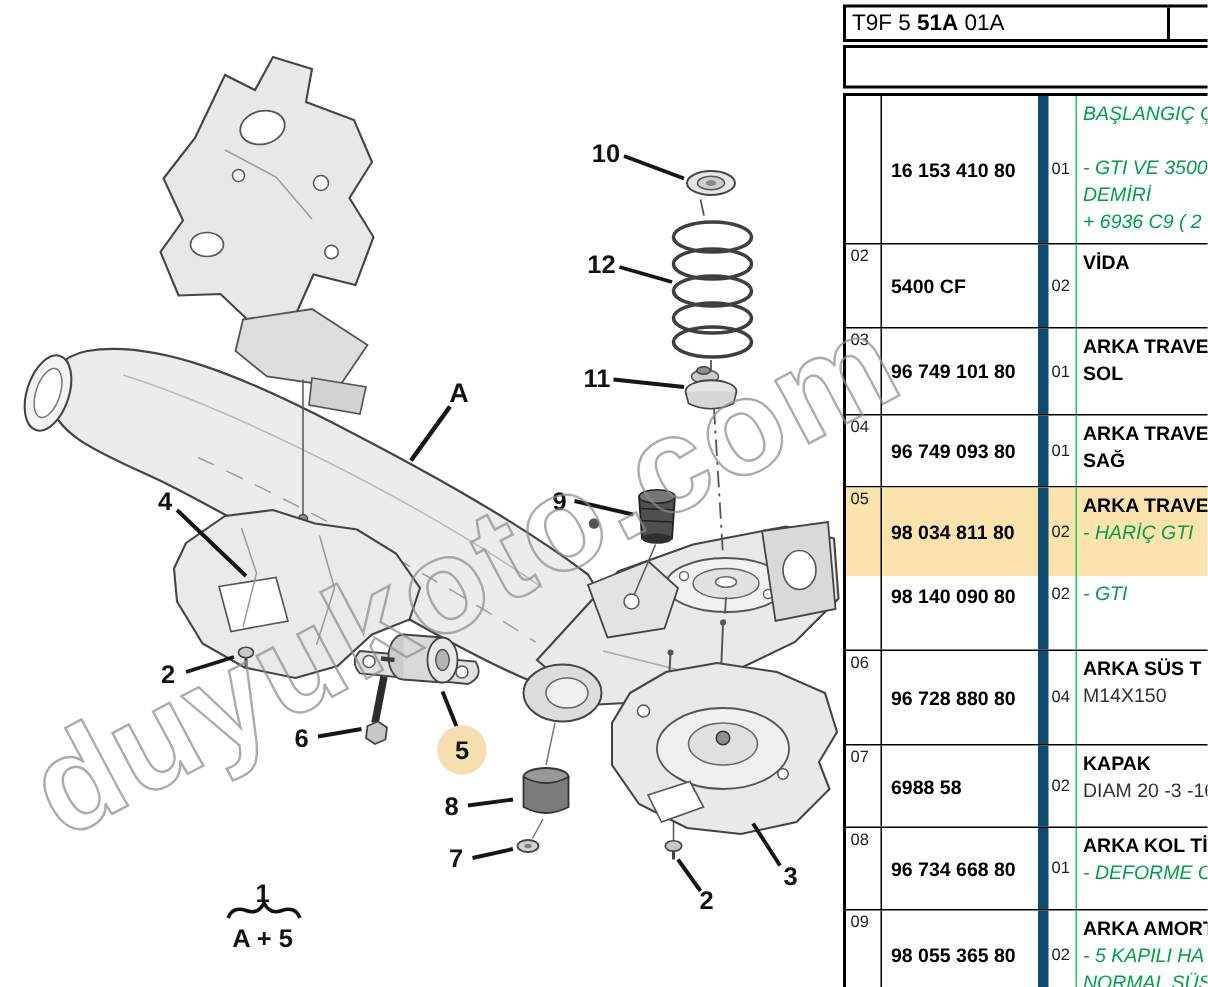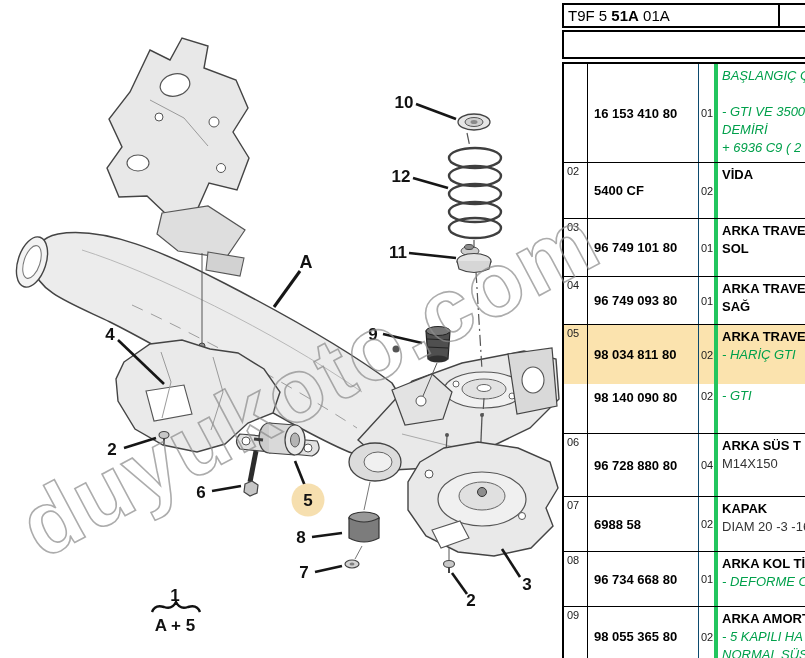--- a/index.html
+++ b/index.html
@@ -20,23 +20,23 @@
   .hdr-row1{position:absolute;left:0;top:3px;width:247px;height:25px;border:2px solid #000;
     box-sizing:border-box;font-size:15px;line-height:21px;padding-left:4px;background:transparent;}
   .hdr-row1 .bold{font-weight:bold;}
   .hdr-div{position:absolute;left:214px;top:0;bottom:0;width:2px;background:#000;}
   .hdr-row2{position:absolute;left:0;top:30px;width:247px;height:29px;border:2px solid #000;box-sizing:border-box;}
   .datatable{position:absolute;left:0;top:62px;width:247px;border-top:2px solid #000;border-left:2px solid #000;box-sizing:border-box;}
   .trow{display:grid;grid-template-columns:24px 111px 19px 1fr;border-bottom:1px solid #000;box-sizing:border-box;background:transparent;}
   .trow.nb{border-bottom:none;}
   .trow.hl{background:#FBE3AE;}
   .c-idx{border-right:1px solid #000;font-size:11px;color:#222;padding:2px 0 0 3px;box-sizing:border-box;}
-  .c-part{border-right:1px solid #0c4a6e;font-weight:bold;font-size:13px;color:#000;display:flex;align-items:center;
+  .c-part{border-right:7px solid #0c4a6e;font-weight:bold;font-size:13px;color:#000;display:flex;align-items:center;
     padding-left:6px;white-space:nowrap;box-sizing:border-box;}
-  .c-qty{border-right:4px solid #22c55e;font-size:11px;color:#222;display:flex;align-items:center;padding-left:2px;box-sizing:border-box;}
+  .c-qty{border-right:1px solid #22c55e;font-size:11px;color:#222;display:flex;align-items:center;padding-left:2px;box-sizing:border-box;}
   .c-desc{padding:3px 0 0 4px;white-space:nowrap;overflow:hidden;box-sizing:border-box;}
   .trow.sub .c-part,.trow.sub .c-qty{align-items:flex-start;padding-top:6px;}
   .ln{height:18px;line-height:18px;font-size:13px;}
   .ln-bold{font-weight:bold;color:#000;}
   .ln-green{color:#00A04B;font-style:italic;}
   .ln-plain{color:#333;}
   .ln-gap{height:18px;}
 </style>
 </head>
 <body>

